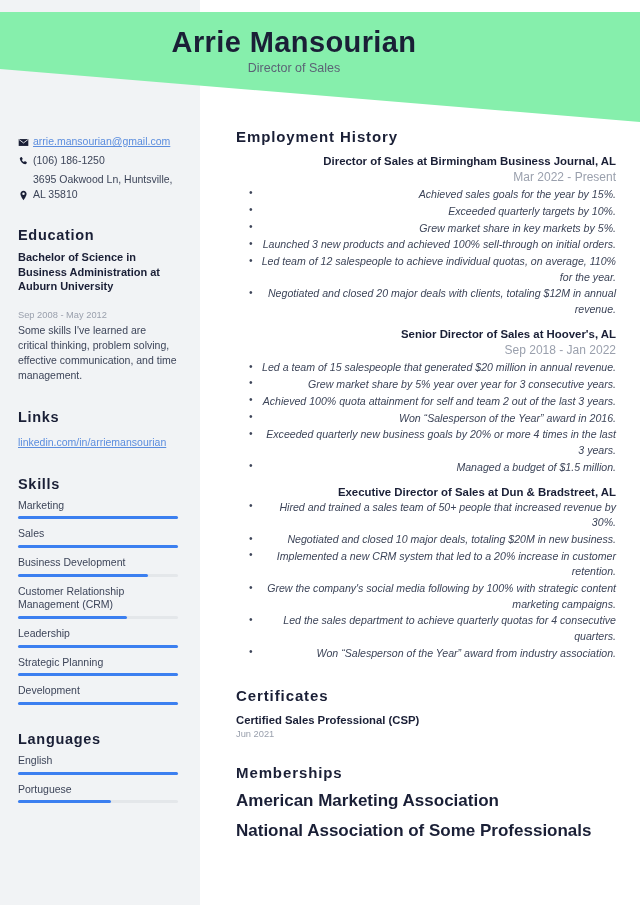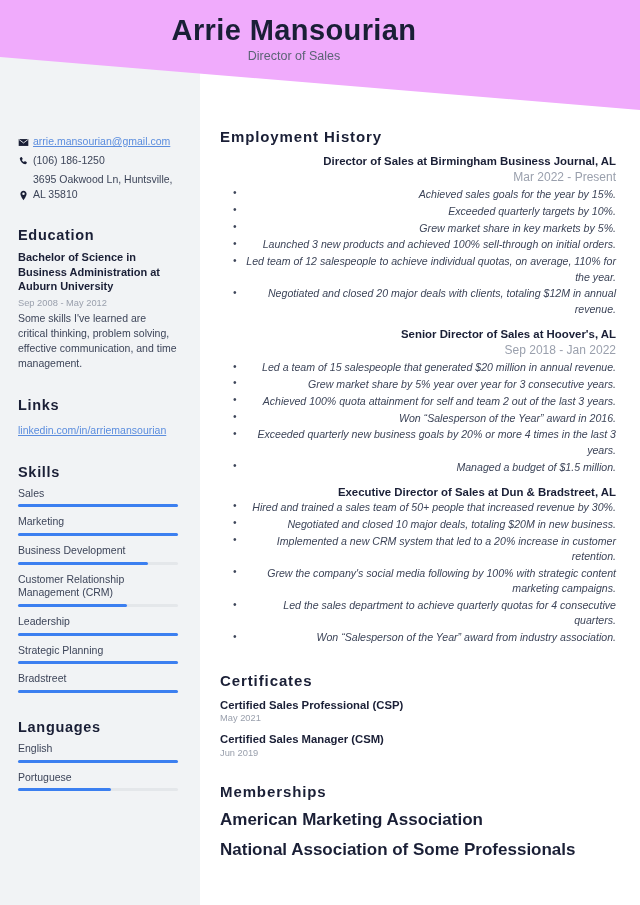--- a/index.html
+++ b/index.html
@@ -27,23 +27,23 @@
   .main-bg {
     position: absolute;
     left: 200px; top: 0;
     width: 440px; height: 905px;
     background: #ffffff;
   }
 
   
   .header {
     position: absolute;
-    left: 0; top: 0;
+    left: 0; top: 12px;
     width: 640px; height: 115px;
-    background: #f0abfc;
+    background: #86efac;
     clip-path: polygon(0 0, 640px 0, 640px 110px, 0 57px);
     z-index: 3;
   }
 
   .header-inner {
     position: absolute;
     left: 0; top: 14px;
     width: 640px;
     text-align: center;
     padding-right: 52px;
@@ -108,21 +108,21 @@
   .edu-degree {
     font-size: 11px;
     font-weight: bold;
     color: #1a1f36;
     line-height: 1.35;
   }
 
   .edu-date {
     font-size: 9.3px;
     color: #9aa0ad;
-    margin-top: 4px;
+    margin-top: 16px;
   }
 
   .edu-desc {
     font-size: 10.5px;
     color: #3d4559;
     line-height: 1.42;
     margin-top: 3px;
   }
 
   .links-item {
@@ -156,21 +156,21 @@
     height: 3px;
     background: #3b7ff0;
     border-radius: 2px;
   }
 
   
   .main {
     position: absolute;
     left: 200px; top: 0;
     width: 440px; height: 905px;
-    padding: 128px 24px 0 20px;
+    padding: 128px 24px 0 36px;
     z-index: 4;
   }
 
   .main-heading {
     font-size: 15px;
     font-weight: bold;
     color: #1a1f36;
     letter-spacing: 0.9px;
     margin-bottom: 9px;
   }
@@ -291,32 +291,32 @@
       <div class="edu-date">Sep 2008 - May 2012</div>
       <div class="edu-desc">Some skills I've learned are critical thinking, problem solving, effective communication, and time management.</div>
     </div>
 
     <div class="side-heading">Links</div>
     <a class="links-item" href="#">linkedin.com/in/arriemansourian</a>
 
     <div class="side-heading">Skills</div>
     <div id="skills-list">
         <div class="bar-item">
+          <div class="bar-label">Marketing</div>
+          <div class="bar-track">
+            <div class="bar-fill" style="width: 100%; background: rgb(59, 127, 240);"></div>
+          </div>
+        </div>
+        <div class="bar-item">
           <div class="bar-label">Sales</div>
           <div class="bar-track">
             <div class="bar-fill" style="width: 100%; background: rgb(59, 127, 240);"></div>
           </div>
         </div>
         <div class="bar-item">
-          <div class="bar-label">Marketing</div>
-          <div class="bar-track">
-            <div class="bar-fill" style="width: 100%; background: rgb(59, 127, 240);"></div>
-          </div>
-        </div>
-        <div class="bar-item">
           <div class="bar-label">Business Development</div>
           <div class="bar-track">
             <div class="bar-fill" style="width: 81%; background: rgb(59, 127, 240);"></div>
           </div>
         </div>
         <div class="bar-item">
           <div class="bar-label">Customer Relationship Management (CRM)</div>
           <div class="bar-track">
             <div class="bar-fill" style="width: 68%; background: rgb(59, 127, 240);"></div>
           </div>
@@ -327,21 +327,21 @@
             <div class="bar-fill" style="width: 100%; background: rgb(59, 127, 240);"></div>
           </div>
         </div>
         <div class="bar-item">
           <div class="bar-label">Strategic Planning</div>
           <div class="bar-track">
             <div class="bar-fill" style="width: 100%; background: rgb(59, 127, 240);"></div>
           </div>
         </div>
         <div class="bar-item">
-          <div class="bar-label">Bradstreet</div>
+          <div class="bar-label">Development</div>
           <div class="bar-track">
             <div class="bar-fill" style="width: 100%; background: rgb(59, 127, 240);"></div>
           </div>
         </div>
       </div>
 
     <div class="side-heading">Languages</div>
     <div id="languages-list">
         <div class="bar-item">
           <div class="bar-label">English</div>
@@ -399,25 +399,21 @@
           </ul>
         </div>
       </div>
 
     <div class="section-gap"></div>
 
     <div class="main-heading">Certificates</div>
     <div id="certs-list">
         <div class="cert-entry">
           <div class="cert-title">Certified Sales Professional (CSP)</div>
-          <div class="cert-date">May 2021</div>
-        </div>
-        <div class="cert-entry">
-          <div class="cert-title">Certified Sales Manager (CSM)</div>
-          <div class="cert-date">Jun 2019</div>
+          <div class="cert-date">Jun 2021</div>
         </div>
       </div>
 
     <div class="section-gap"></div>
 
     <div class="main-heading">Memberships</div>
     <div id="members-list">
         <div class="member-item">American Marketing Association</div>
         <div class="member-item">National Association of Some Professionals</div>
       </div>

